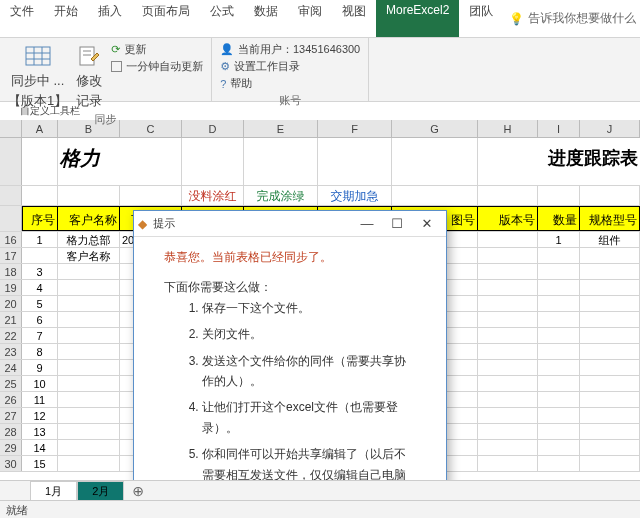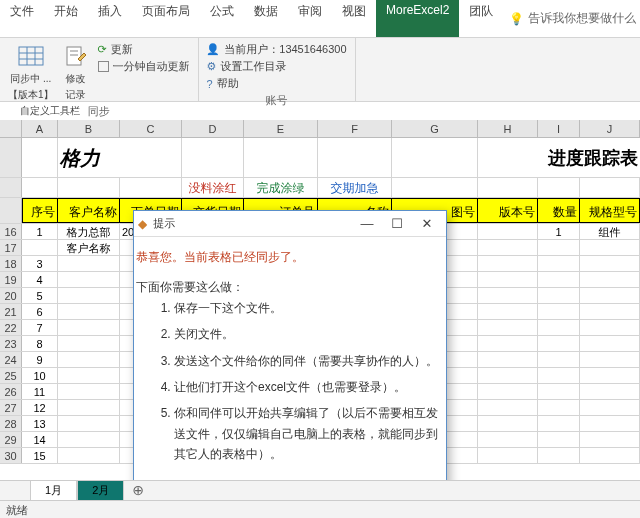--- a/index.html
+++ b/index.html
@@ -5,54 +5,54 @@
 *{box-sizing:border-box;margin:0;padding:0;font-family:"Microsoft YaHei",SimSun,sans-serif}
 body{background:#fff;width:640px;height:518px;overflow:hidden;font-size:12px;position:relative}
 .ribbon-tabs{display:flex;background:#fff;height:38px;border-bottom:1px solid #d4d4d4}
 .ribbon-tabs .tab{padding:3px 10px;font-size:12px;color:#444;cursor:pointer}
 .ribbon-tabs .tab.active{background:#217346;color:#fff}
 .ribbon-tabs .tell{display:flex;align-items:center;gap:4px;color:#666;margin-left:6px}
 .ribbon-body{display:flex;background:#f3f3f3;border-bottom:1px solid #d4d4d4;height:64px}
 .group{border-right:1px solid #d4d4d4;padding:4px 8px 2px;display:flex;flex-direction:column;justify-content:space-between}
 .group-content{display:flex;gap:8px;align-items:flex-start}
 .group-label{text-align:center;font-size:11px;color:#666;margin-top:2px}
-.big-btn{display:flex;flex-direction:column;align-items:center;gap:2px;font-size:10px;color:#444;cursor:pointer}
+.big-btn{display:flex;flex-direction:column;align-items:center;gap:2px;font-size:13px;color:#444;cursor:pointer}
 .big-btn .ico{width:28px;height:28px;display:flex;align-items:center;justify-content:center}
 .small-btns{display:flex;flex-direction:column;gap:2px}
 .small-btn{display:flex;align-items:center;gap:4px;font-size:11px;color:#444;cursor:pointer}
 .chk{width:11px;height:11px;border:1px solid #888;display:inline-block}
 .qat{font-size:10px;color:#444;padding:2px 20px}
 .colhdr{display:flex;background:#e6e6e6;border-bottom:1px solid #bbb;height:18px}
 .colhdr .sel{width:22px;border-right:1px solid #bbb;background:#e6e6e6}
 .colhdr .c{border-right:1px solid #bbb;text-align:center;font-size:11px;line-height:18px;color:#444}
 .grid{position:relative}
 .row{display:flex;height:16px;border-bottom:1px solid #d4d4d4}
 .row .rh{width:22px;background:#e6e6e6;border-right:1px solid #bbb;text-align:center;font-size:11px;line-height:16px;color:#444}
 .row .cell{border-right:1px solid #d4d4d4;overflow:hidden;white-space:nowrap;font-size:11px;line-height:16px;padding:0 2px}
-.title-row{height:40px}
+.title-row{height:48px}
 .title-row .brand{font-size:20px;font-weight:bold;font-style:italic;line-height:40px}
 .title-row .tracker{font-size:18px;font-weight:bold;line-height:40px;text-align:right}
 .legend-row{height:20px}
 .legend-row .cell{line-height:20px;font-size:12px}
 .hdr-row{height:26px}
 .hdr-row .cell{background:#ffff00;text-align:right;font-weight:normal;line-height:26px;font-size:12px;border-right:1px solid #000;border-bottom:1px solid #000;border-top:1px solid #000}
 .hdr-row .rh{line-height:26px}
 .data-row .cell{text-align:center}
 .c-A{width:36px}.c-B{width:62px}.c-C{width:62px}.c-D{width:62px}.c-E{width:74px}.c-F{width:74px}.c-G{width:86px}.c-H{width:60px}.c-I{width:42px}.c-J{width:60px}
 .dialog{position:absolute;left:133px;top:210px;width:314px;height:310px;background:#fff;border:1px solid #5a8fc9;box-shadow:3px 3px 10px rgba(0,0,0,0.3);display:flex;flex-direction:column}
 .dlg-title{display:flex;align-items:center;background:#fff;border-bottom:1px solid #ddd;height:26px;padding:0 4px}
 .dlg-title .ico{color:#d08030;margin-right:6px}
 .dlg-title .txt{flex:1;font-size:11px;color:#333}
 .dlg-title .btn{width:30px;text-align:center;font-size:13px;color:#444;cursor:pointer}
-.dlg-body{padding:10px 2px;flex:1;overflow:auto;font-size:12px;color:#333;line-height:1.7}
+.dlg-body{padding:10px 30px;flex:1;overflow:auto;font-size:12px;color:#333;line-height:1.7}
 .dlg-body .congrats{color:#c04020;margin-bottom:10px}
 .dlg-body ol{margin-left:38px}
 .dlg-body li{margin-bottom:6px}
 .dlg-foot{padding:4px 10px 6px;font-size:11px;display:flex;align-items:center;gap:4px}
-.sheet-tabs{position:absolute;bottom:18px;left:0;right:0;height:20px;background:#f3f3f3;border-top:1px solid #ccc;display:flex;align-items:flex-end;padding-left:30px;gap:0}
+.sheet-tabs{position:absolute;bottom:18px;left:0;right:0;height:20px;background:#f3f3f3;border-top:1px solid #ccc;display:flex;align-items:center;padding-left:30px;gap:0}
 .sheet-tab{padding:2px 14px;font-size:11px;border:1px solid #ccc;background:#fff;border-bottom:none}
 .sheet-tab.inactive{background:#0f766e}
 .sheet-add{padding:2px 8px;font-size:14px;color:#666;cursor:pointer}
 .status{position:absolute;bottom:0;left:0;right:0;height:18px;background:#f3f3f3;border-top:1px solid #ccc;font-size:11px;padding:2px 6px;color:#444}
 svg{display:block}
 </style>
 </head>
 <body>
 
 <div class="ribbon-tabs">

